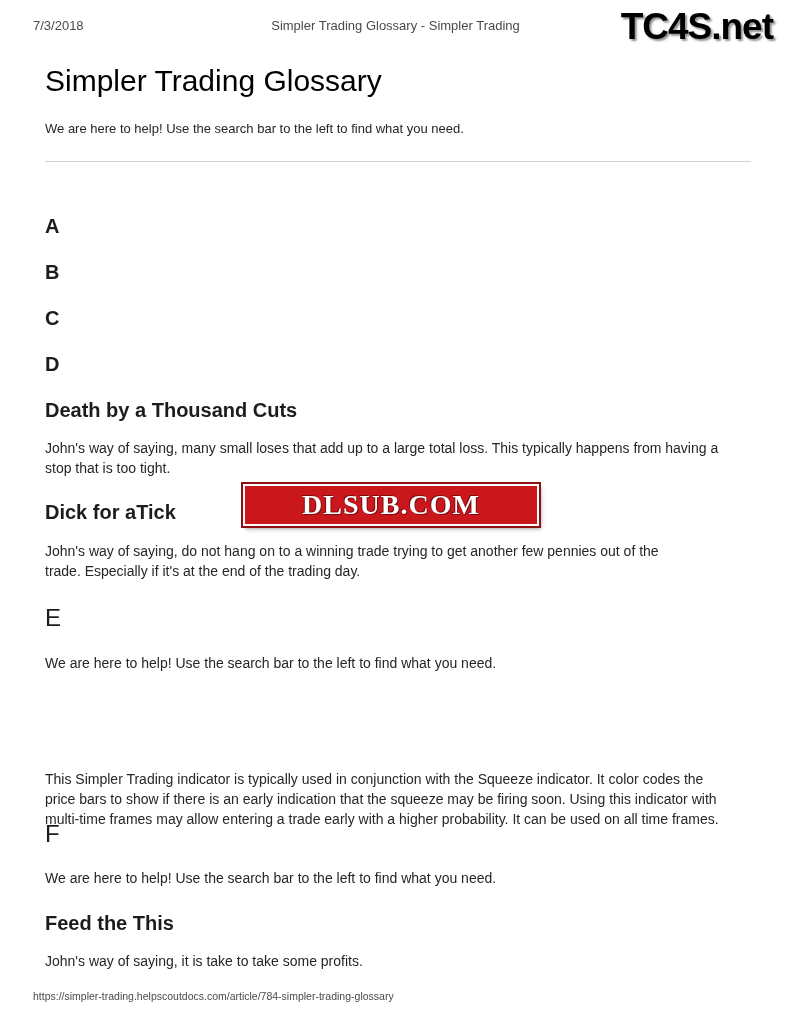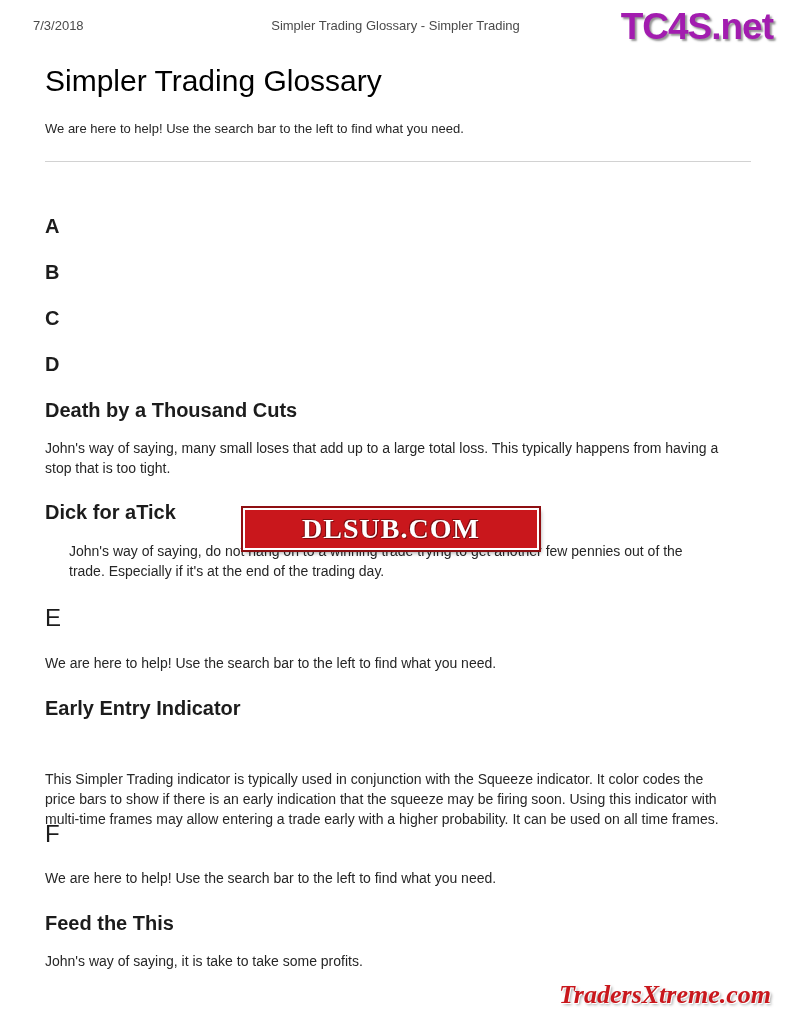--- a/index.html
+++ b/index.html
@@ -46,21 +46,21 @@
 
   
   .wm-tc4s {
     position: absolute;
     right: 18px;
     top: 6px;
     font-family: "Liberation Sans", sans-serif;
     font-weight: bold;
     font-size: 37px;
     letter-spacing: -1px;
-    color: #a21caf;
+    color: #000000;
     text-shadow: 2px 2px 2px rgba(120,120,120,0.8);
     white-space: nowrap;
   }
 
   h1.doc-title {
     font-weight: normal;
     font-size: 30px;
     color: #000000;
     margin: 0 0 12px 0;
     padding: 0;
@@ -106,21 +106,21 @@
     line-height: 20px;
   }
 
   
   .blk { position: absolute; left: 45px; width: 700px; }
 
   
   .wm-dlsub {
     position: absolute;
     left: 243px;
-    top: 508px;
+    top: 484px;
     width: 292px;
     height: 38px;
     background: #c9171c;
     border: 2px solid #ffffff;
     box-shadow: 0 0 0 2px #8e0f12, 2px 3px 4px rgba(0,0,0,0.35);
     display: flex;
     align-items: center;
     justify-content: center;
   }
   .wm-dlsub span {
@@ -192,51 +192,48 @@
   <div class="blk" style="top:398px;">
     <h2 class="term">Death by a Thousand Cuts</h2>
   </div>
   <div class="blk" style="top:438px; width:690px;">
     <p class="body">John's way of saying, many small loses that add up to a large total loss. This typically happens from having a stop that is too tight.</p>
   </div>
 
   <div class="blk" style="top:500px;">
     <h2 class="term">Dick for aTick</h2>
   </div>
-  <div class="blk" style="top:541px; width:650px;margin-left:24px;">
+  <div class="blk" style="top:541px; width:650px;">
     <p class="body">John's way of saying, do not hang on to a winning trade trying to get another few pennies out of the trade. Especially if it's at the end of the trading day.</p>
   </div>
 
   <div class="wm-dlsub">
     <span>DLSUB.COM</span>
   </div>
 
   <div class="blk" style="top:605px;">
     <div class="letter light">E</div>
   </div>
   <div class="blk" style="top:653px;">
     <p class="body">We are here to help! Use the search bar to the left to find what you need.</p>
   </div>
 
-  <div class="blk" style="top:696px;">
-    <h2 class="term">Early Entry Indicator</h2>
-  </div>
   <div class="blk" style="top:738px; width:690px;margin-top:31px;">
     <p class="body">This Simpler Trading indicator is typically used in conjunction with the Squeeze indicator. It color codes the price bars to show if there is an early indication that the squeeze may be firing soon. Using this indicator with multi-time frames may allow entering a trade early with a higher probability. It can be used on all time frames.</p>
   </div>
 
   <div class="blk" style="top:821px;">
     <div class="letter light">F</div>
   </div>
   <div class="blk" style="top:868px;">
     <p class="body">We are here to help! Use the search bar to the left to find what you need.</p>
   </div>
 
   <div class="blk" style="top:911px;">
     <h2 class="term">Feed the This</h2>
   </div>
   <div class="blk" style="top:951px; width:690px;">
     <p class="body">John's way of saying, it is take to take some profits.</p>
   </div>
 
-  <div class="wm-txtreme">TradersXtreme.com</div>
+  <div class="footer-url">https://simpler-trading.helpscoutdocs.com/article/784-simpler-trading-glossary</div>
 
 </div>
 
 </body></html>

